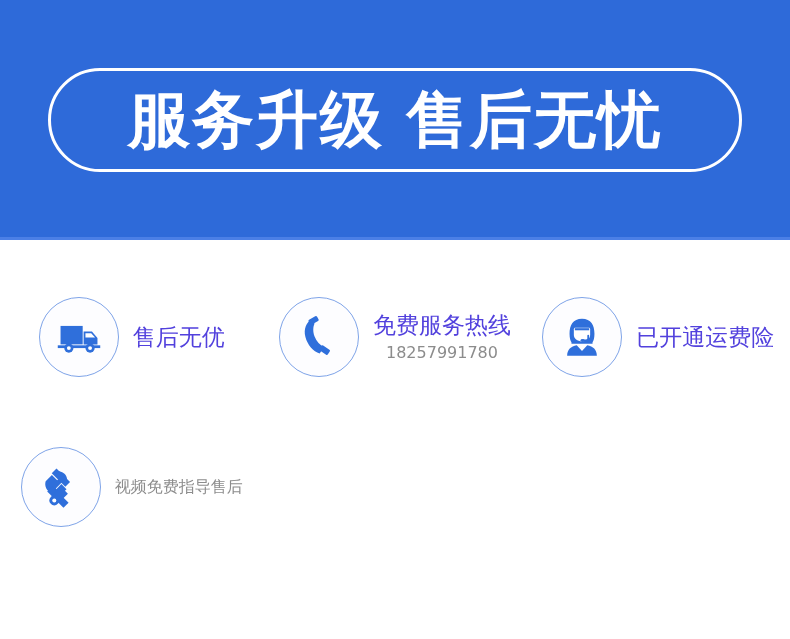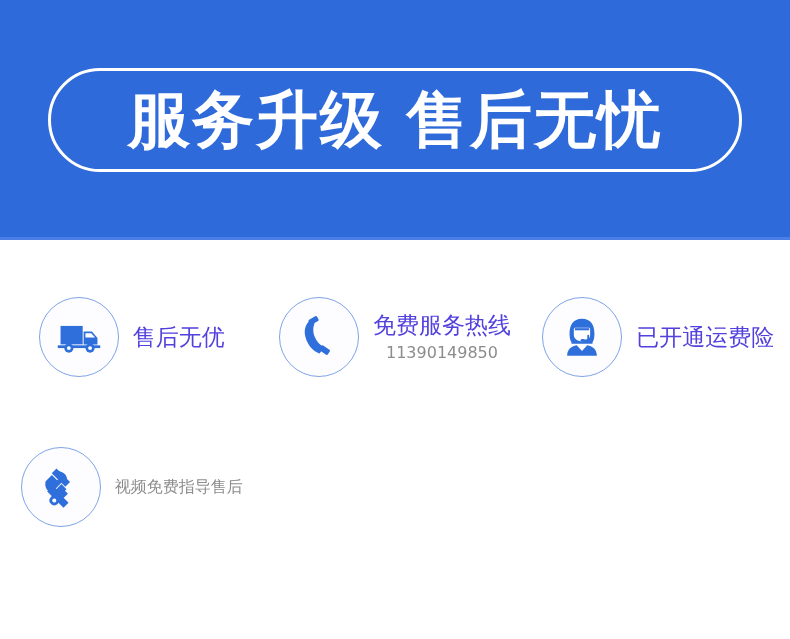--- a/index.html
+++ b/index.html
@@ -157,21 +157,21 @@
           <g transform="rotate(12 24 24)">
             <path d="M12.5 6 C7 11 5.5 19 9.5 27 C13.5 35 21 40.5 28.5 41.5 L31.5 33.5 C27 32.4 22.4 29.6 19.2 24.6 C16 19.6 15.4 14.6 16.2 11 Z" fill="#2f6fdb"></path>
             <rect x="9.2" y="4.4" width="10.5" height="6.2" rx="1.4" transform="rotate(-42 14.4 7.5)" fill="#2f6fdb"></rect>
             <rect x="27.5" y="33.5" width="11" height="6.4" rx="1.4" transform="rotate(22 33 36.7)" fill="#2f6fdb"></rect>
           </g>
         </svg>
       </span>
     </div>
     <div class="feature-text">
       <div class="feature-title">免费服务热线</div>
-      <div class="feature-sub">11390149850</div>
+      <div class="feature-sub">18257991780</div>
     </div>
   </div>
 
   <div class="feature">
     <div class="icon-circle">
       <span>
         <svg width="46" height="46" viewBox="0 0 48 48">
           <path d="M24 5 C14.5 5 11 12 11 20.5 C11 25 12 28 13 29.5 L13 31 L35 31 L35 29.5 C36 28 37 25 37 20.5 C37 12 33.5 5 24 5 Z" fill="#2f6fdb"></path>
           <path d="M15.5 16 C15.5 15 16 14.4 17 14.4 L31 14.4 C32 14.4 32.5 15 32.5 16 L32.5 22 C32.5 25.8 29 28.6 24 28.6 C19 28.6 15.5 25.8 15.5 22 Z" fill="#ffffff"></path>
           <path d="M16.5 14.8 L31.5 14.8 L31.5 17 L16.5 17 Z" fill="#2f6fdb"></path>

